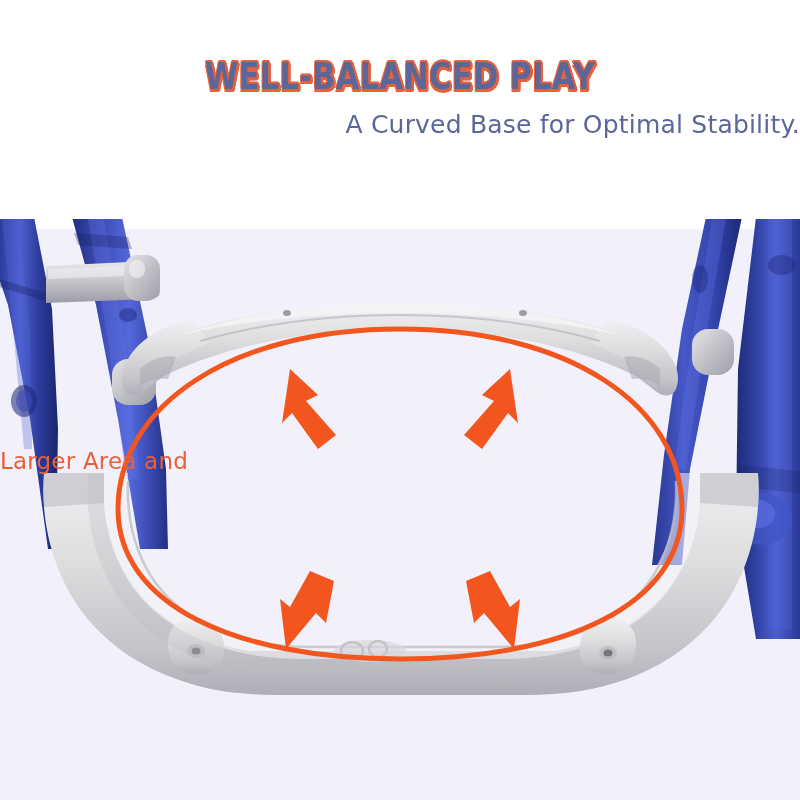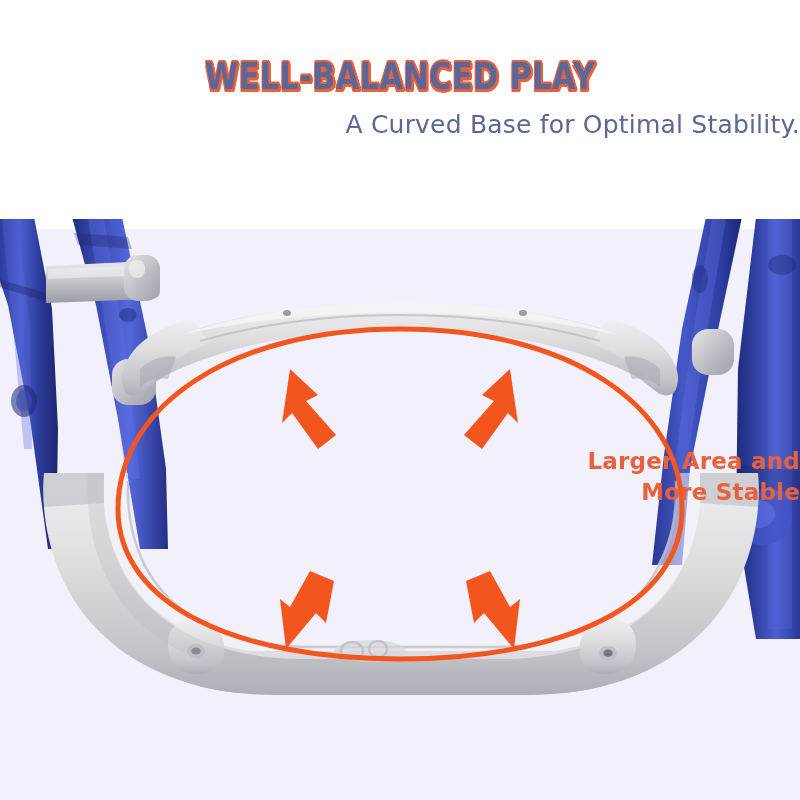--- a/index.html
+++ b/index.html
@@ -85,29 +85,28 @@
     width: 800px;
     height: 581px;
   }
 
   
   #callout {
     position: absolute;
     left: 0;
     top: 227px;
     width: 800px;
-    text-align: right;
+    text-align: left;
     font-family: "DejaVu Sans", sans-serif;
     font-size: 23px;
     line-height: 31px;
     color: #e8613c;
     letter-spacing: 0.2px;
     z-index: 40;
     pointer-events: none;
-    font-weight: bold;
   }
   #callout .ln { display: block; }
 </style>
 </head>
 <body>
 
 <div id="page">
 
   <div id="header-band">
     <div id="headline">WELL-BALANCED PLAY</div>
@@ -317,17 +316,16 @@
       <g fill="#f2561e">
         <path d="M 286 430 L 316 394 L 326 404 L 334 362 L 310 352 L 290 388 L 280 380 Z"></path>
       </g>
       <g fill="#f2561e">
         <path d="M 514 430 L 484 394 L 474 404 L 466 362 L 490 352 L 510 388 L 520 380 Z"></path>
       </g>
     </svg>
 
     <div id="callout">
       <span class="ln">Larger Area and</span>
-      <span class="ln">More Stable</span>
     </div>
 
   </div>
 </div>
 
 </body></html>

